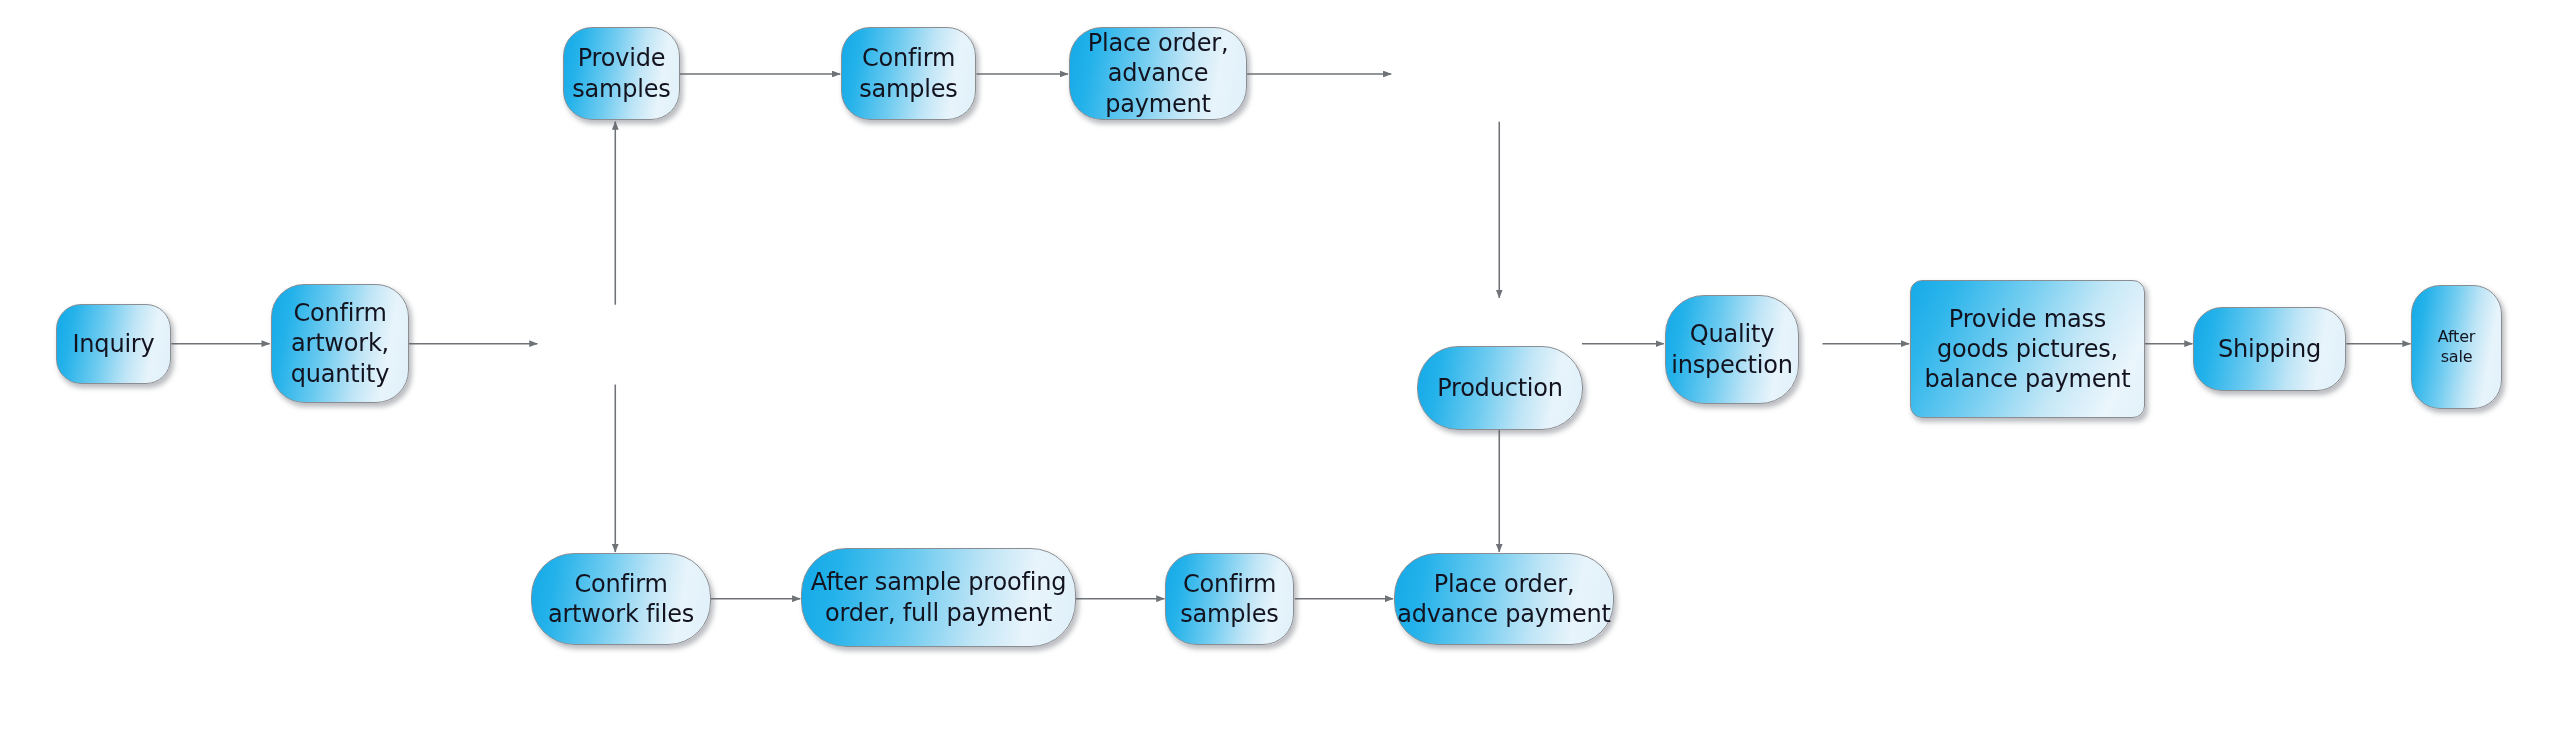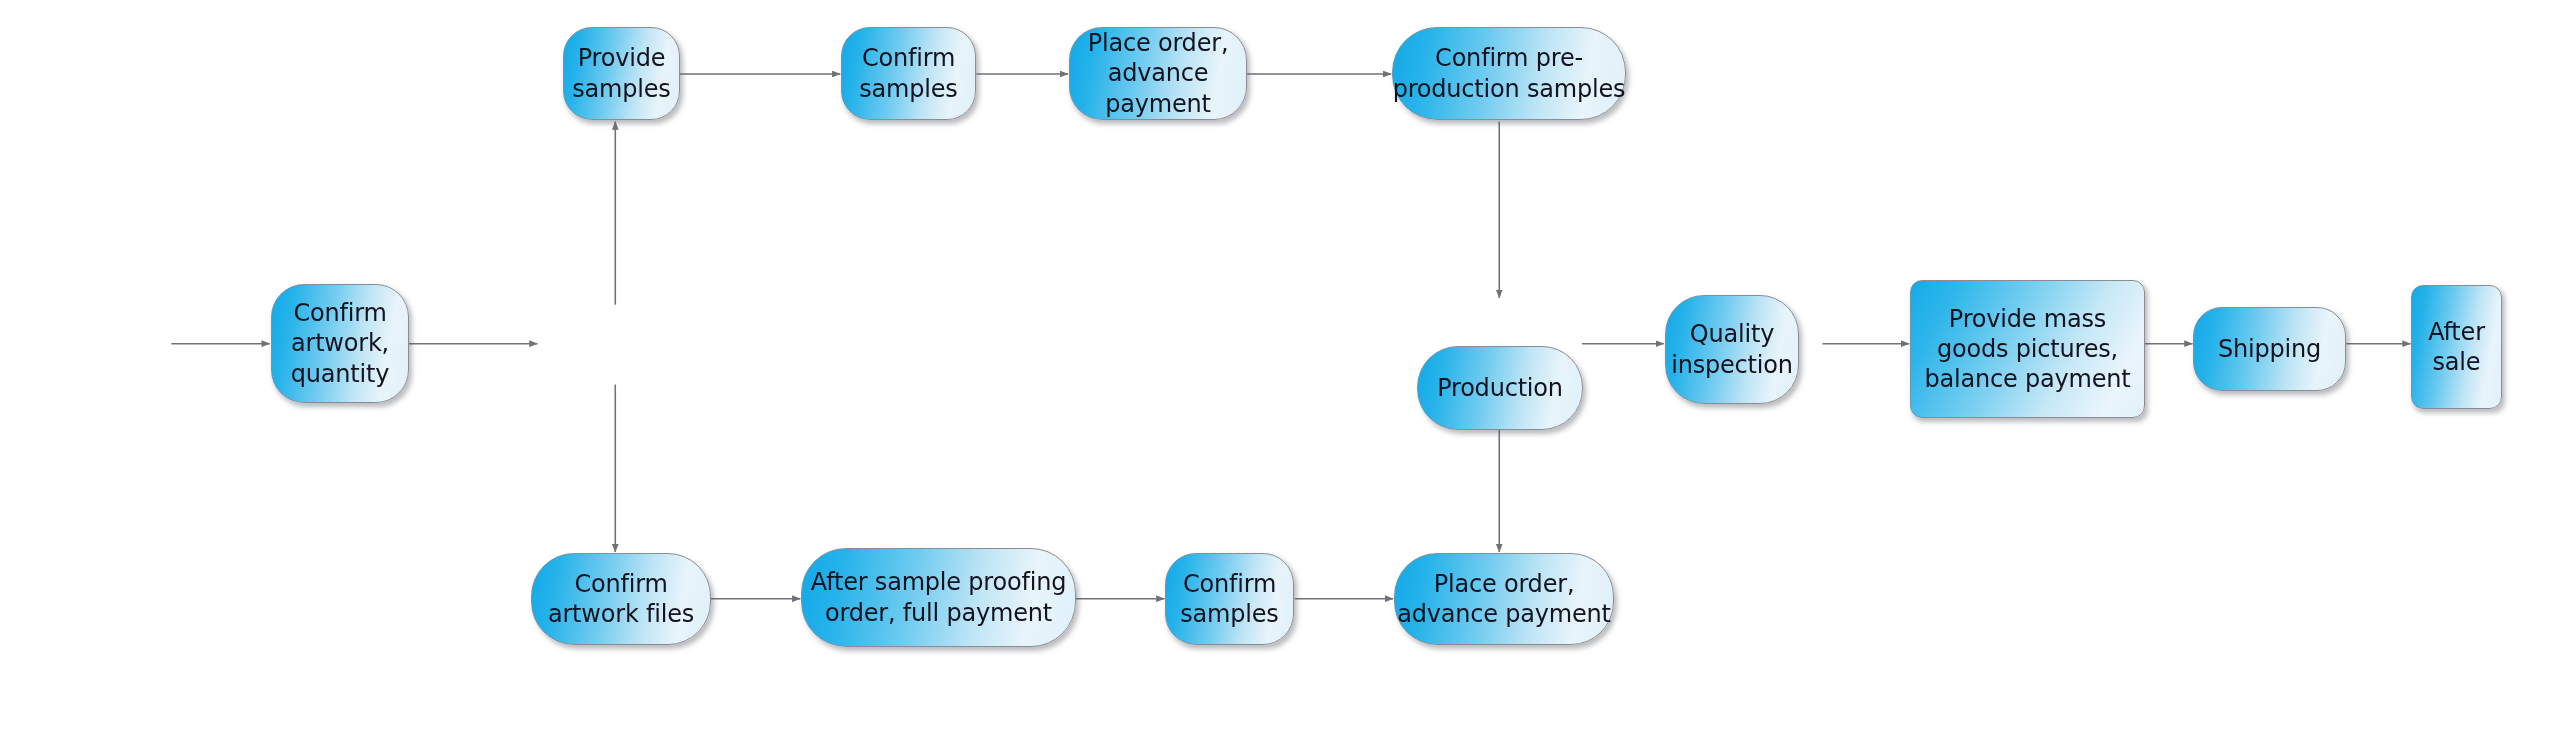--- a/index.html
+++ b/index.html
@@ -106,20 +106,23 @@
       <line x1="2410" y1="353" x2="2476" y2="353"></line>
 
       <line x1="1540" y1="393" x2="1540" y2="567"></line>
 
       <line x1="730" y1="615" x2="822" y2="615"></line>
       <line x1="1105" y1="615" x2="1196" y2="615"></line>
       <line x1="1330" y1="615" x2="1431" y2="615"></line>
     </g>
   </svg>
 
+  <div class="node" style="left: 56px; top: 304px; width: 115px; height: 80px; border-radius: 25px; font-size: 24px; border-color: rgb(138, 141, 146); color: rgb(19, 19, 31);">
+    <span class="label">Inquiry</span>
+  </div>
 
   <div class="node" style="left: 271px; top: 284px; width: 138px; height: 119px; border-radius: 33px; font-size: 24px; border-color: rgb(138, 141, 146); color: rgb(19, 19, 31);">
     <span class="label">Confirm
 artwork,
 quantity</span>
   </div>
 
 
   <div class="node" style="left: 563px; top: 27px; width: 117px; height: 93px; border-radius: 29px; font-size: 24px; border-color: rgb(138, 141, 146); color: rgb(19, 19, 31); justify-content: center;">
     <span class="label">Provide
@@ -129,45 +132,41 @@
   <div class="node" style="left: 841px; top: 27px; width: 135px; height: 93px; border-radius: 29px; font-size: 24px; border-color: rgb(138, 141, 146); color: rgb(19, 19, 31);">
     <span class="label">Confirm
 samples</span>
   </div>
 
   <div class="node" style="left: 1069px; top: 27px; width: 178px; height: 93px; border-radius: 33px; font-size: 24px; border-color: rgb(138, 141, 146); color: rgb(19, 19, 31);">
     <span class="label">Place order,
 advance payment</span>
   </div>
 
-  <div class="node" style="left: 1392px; top: 27px; width: 234px; height: 93px; border-radius: 45px; font-size: 24px; border-color: rgb(138, 141, 146); color: rgb(19, 19, 31);">
-    <span class="label">Confirm pre-
-production samples</span>
-  </div>
 
   <div class="node" style="left: 1417px; top: 299px; width: 166px; height: 84px; border-radius: 41px; font-size: 24px; border-color: rgb(138, 141, 146); color: rgb(19, 19, 31); margin-top: 47px;">
     <span class="label">Production</span>
   </div>
 
   <div class="node" style="left: 1665px; top: 295px; width: 134px; height: 109px; border-radius: 39px; font-size: 24px; border-color: rgb(138, 141, 146); color: rgb(19, 19, 31);">
     <span class="label">Quality
 inspection</span>
   </div>
 
   <div class="node grad-diag" style="left: 1910px; top: 280px; width: 235px; height: 138px; border-radius: 12px; font-size: 24px; border-color: rgb(138, 141, 146); color: rgb(19, 19, 31);">
     <span class="label">Provide mass
 goods pictures,
 balance payment</span>
   </div>
 
   <div class="node" style="left: 2193px; top: 307px; width: 153px; height: 84px; border-radius: 29px; font-size: 24px; border-color: rgb(138, 141, 146); color: rgb(19, 19, 31);">
     <span class="label">Shipping</span>
   </div>
 
-  <div class="node" style="left: 2411px; top: 285px; width: 91px; height: 124px; border-radius: 12px; font-size: 24px; border-color: rgb(138, 141, 146); color: rgb(19, 19, 31);">
+  <div class="node" style="left: 2411px; top: 285px; width: 91px; height: 124px; border-radius: 29px; font-size: 16px; border-color: rgb(138, 141, 146); color: rgb(19, 19, 31);">
     <span class="label">After
 sale</span>
   </div>
 
   <div class="node" style="left: 531px; top: 553px; width: 180px; height: 92px; border-radius: 43px; font-size: 24px; border-color: rgb(138, 141, 146); color: rgb(19, 19, 31);">
     <span class="label">Confirm
 artwork files</span>
   </div>
 
   <div class="node" style="left: 801px; top: 548px; width: 275px; height: 99px; border-radius: 45px; font-size: 24px; border-color: rgb(138, 141, 146); color: rgb(19, 19, 31);">

